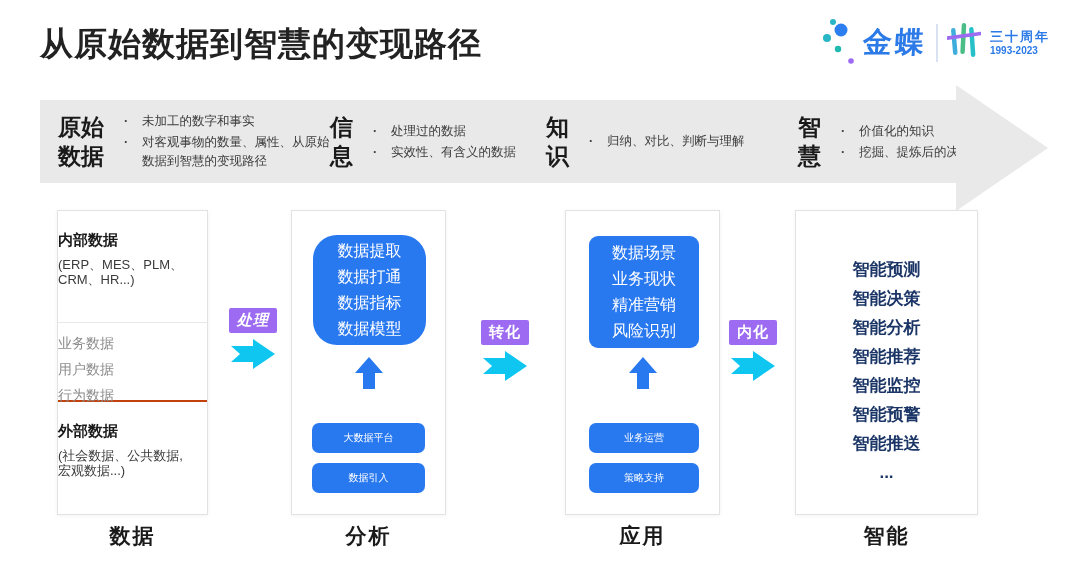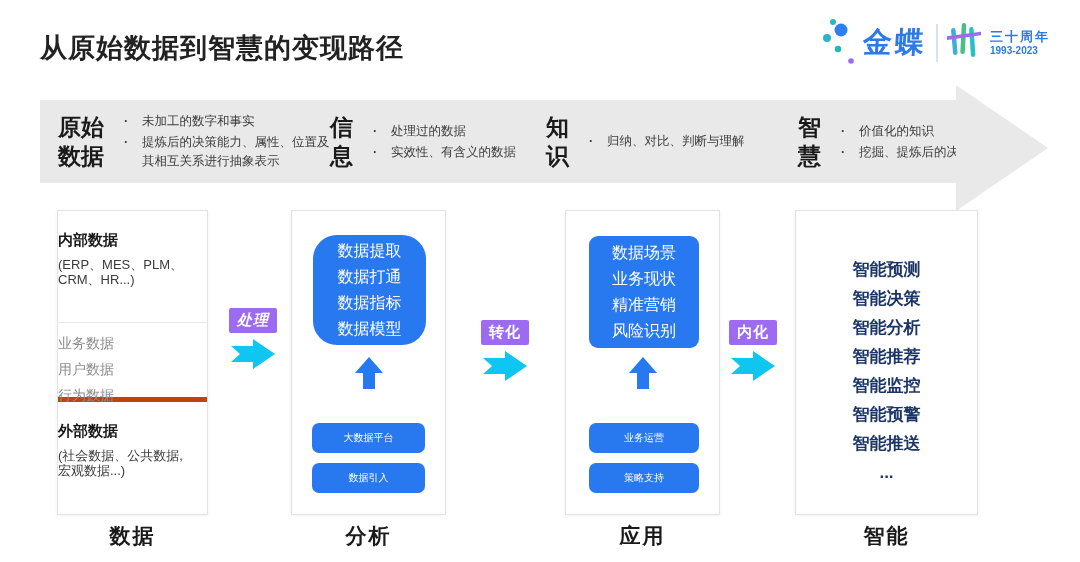--- a/index.html
+++ b/index.html
@@ -8,22 +8,22 @@
     width: 1080px; height: 562px;
     font-family: "Liberation Sans", "DejaVu Sans", sans-serif;
     position: relative; overflow: hidden;
   }
   .stage-root { position: absolute; inset: 0; width: 1080px; height: 562px; }
 
   .preline { white-space: pre-line; }
 
   
   .page-title {
-    position: absolute; left: 40px; top: 30px;
-    font-size: 27px; font-weight: 800; color: #222222; letter-spacing: 1px;
+    position: absolute; left: 40px; top: 22px;
+    font-size: 33px; font-weight: 800; color: #222222; letter-spacing: 1px;
   }
   .logo {
     position: absolute; right: 30px; top: 14px; height: 58px;
     display: flex; align-items: center; gap: 9px;
   }
   .brand-text {
     font-size: 29px; font-weight: 900; color: #2B7AE8; letter-spacing: 3px;
     transform: skewX(-4deg);
   }
   .logo-divider { width: 2px; height: 38px; background: #d9e2f0; }
@@ -72,21 +72,21 @@
     font-size: 21px; font-weight: 800; color: #1a1a1a; letter-spacing: 2px;
   }
   .col-label.l1 { left: 57px;  width: 151px; }
   .col-label.l2 { left: 291px; width: 155px; }
   .col-label.l3 { left: 565px; width: 155px; }
   .col-label.l4 { left: 795px; width: 183px; }
 
   
   .sec { text-align: left; }
   .sec-internal { height: 112px; border-bottom: 1px solid #E8E8E8; padding-top: 20px; }
-  .sec-middle   { height: 79px;  border-bottom: 5px solid #c2410c; padding-top: 7px; }
+  .sec-middle   { height: 79px;  border-bottom: 2px solid #c2410c; padding-top: 7px; }
   .sec-external { height: 112px; padding-top: 20px; }
   .sec-title { font-size: 15px; font-weight: 800; color: #1a1a1a; margin-bottom: 7px; }
   .sec-sub   { font-size: 13px; color: #3a3a3a; line-height: 15px; }
   .sec-item  { font-size: 14px; color: #8C8C8C; line-height: 26px; }
 
   
   .blue-card {
     position: absolute; background: #2878F0; border-radius: 24px;
     color: #ffffff; font-size: 16px; line-height: 26px; text-align: center;
     display: flex; align-items: center; justify-content: center;
@@ -154,21 +154,21 @@
     </div>
   </div>
 
   <div class="banner-body">
 
     <div class="stage stage-s1">
       <div class="stage-name">原始
 数据</div>
       <ul class="stage-bullets">
         <li>未加工的数字和事实</li>
-        <li>提炼后的决策能力、属性、位置及其相互关系进行抽象表示</li>
+        <li>对客观事物的数量、属性、从原始数据到智慧的变现路径</li>
       </ul>
     </div>
 
     <div class="stage stage-s2">
       <div class="stage-name">信
 息</div>
       <ul class="stage-bullets">
         <li>处理过的数据</li>
         <li>实效性、有含义的数据</li>
       </ul>

